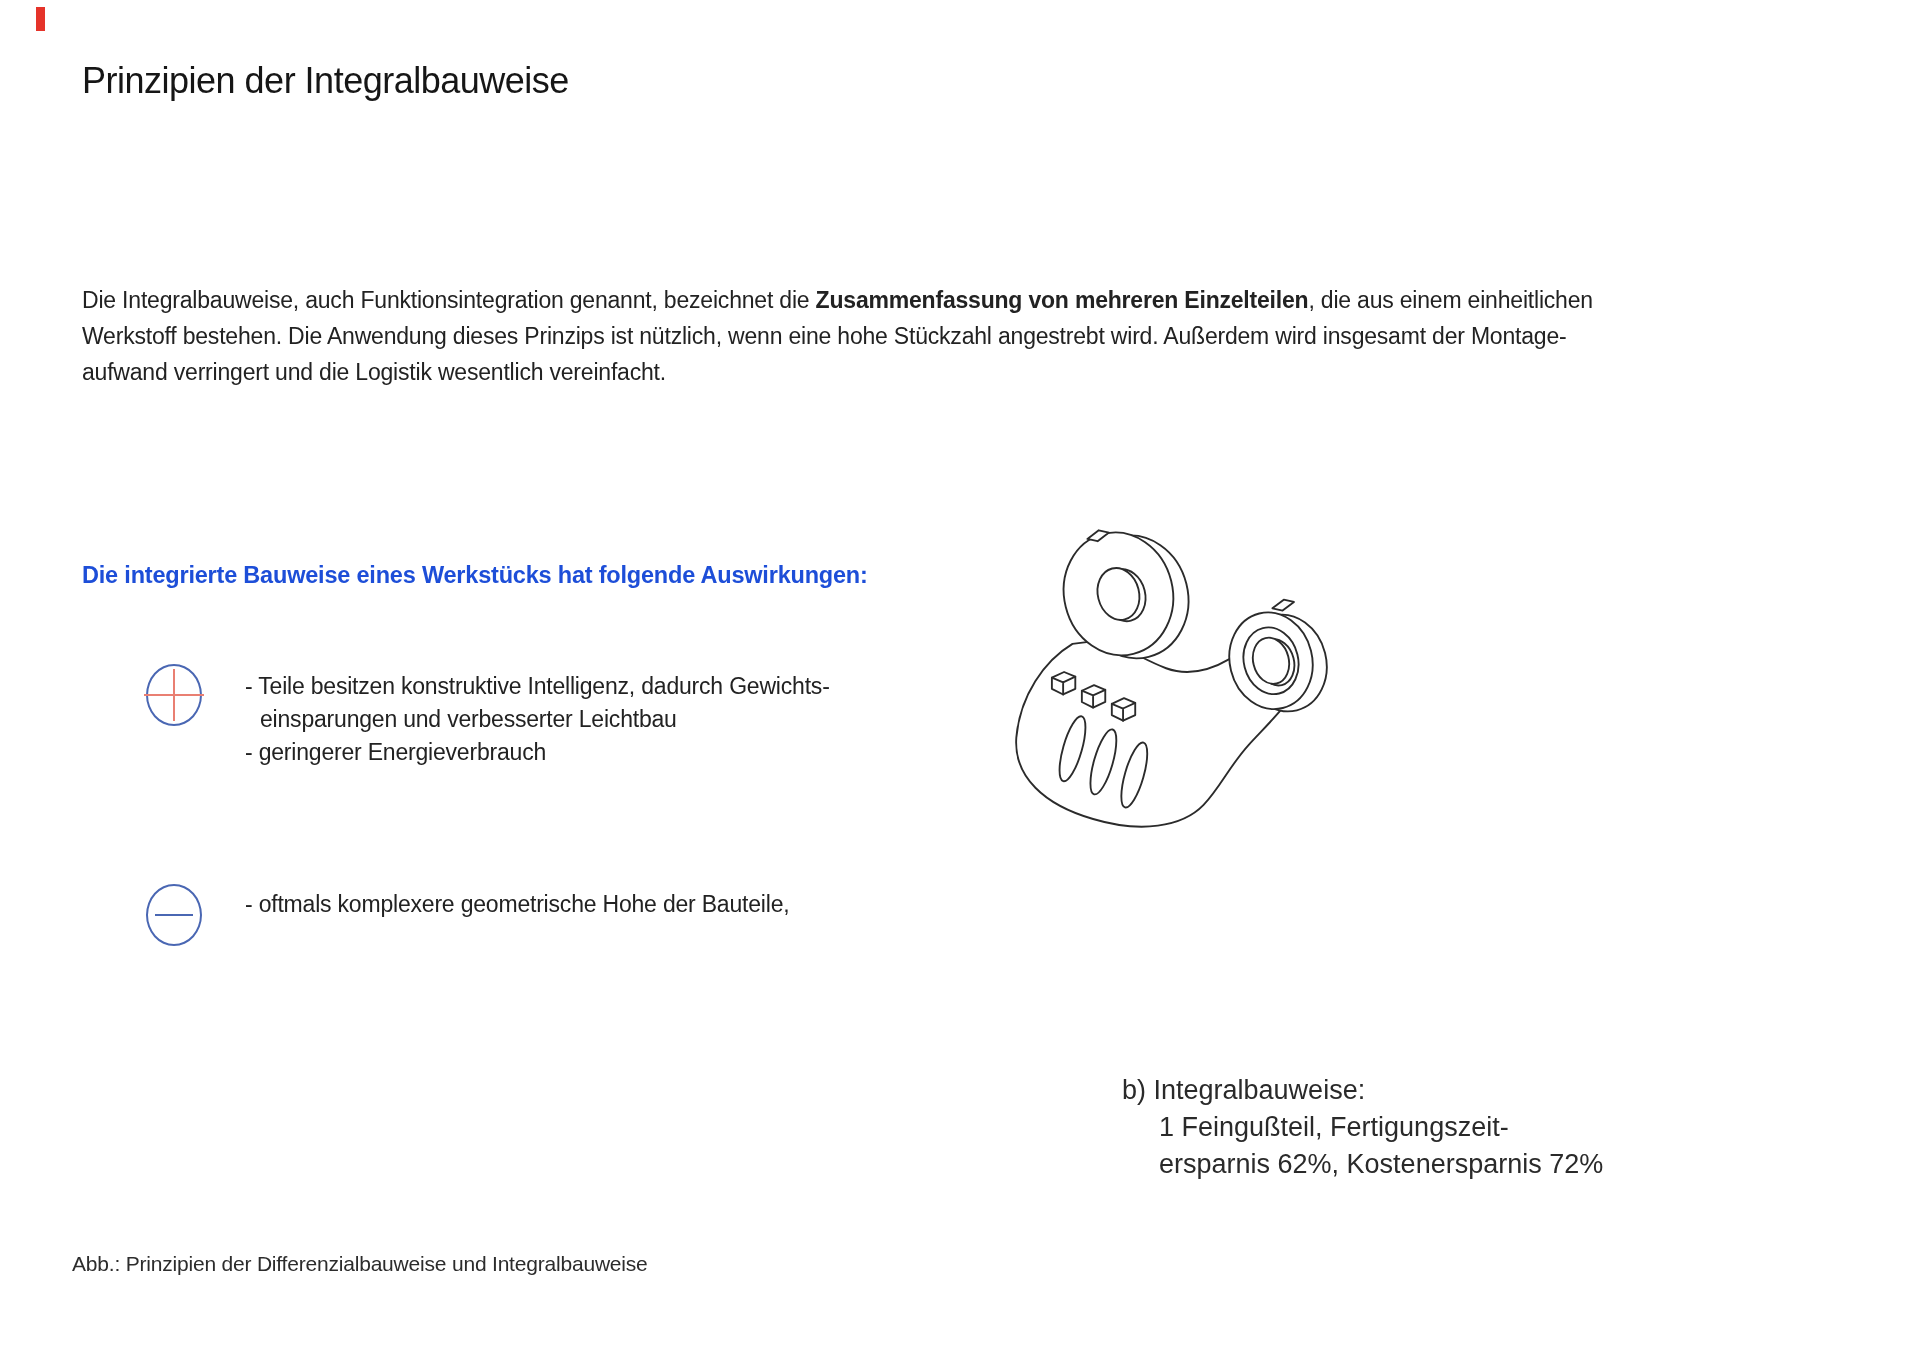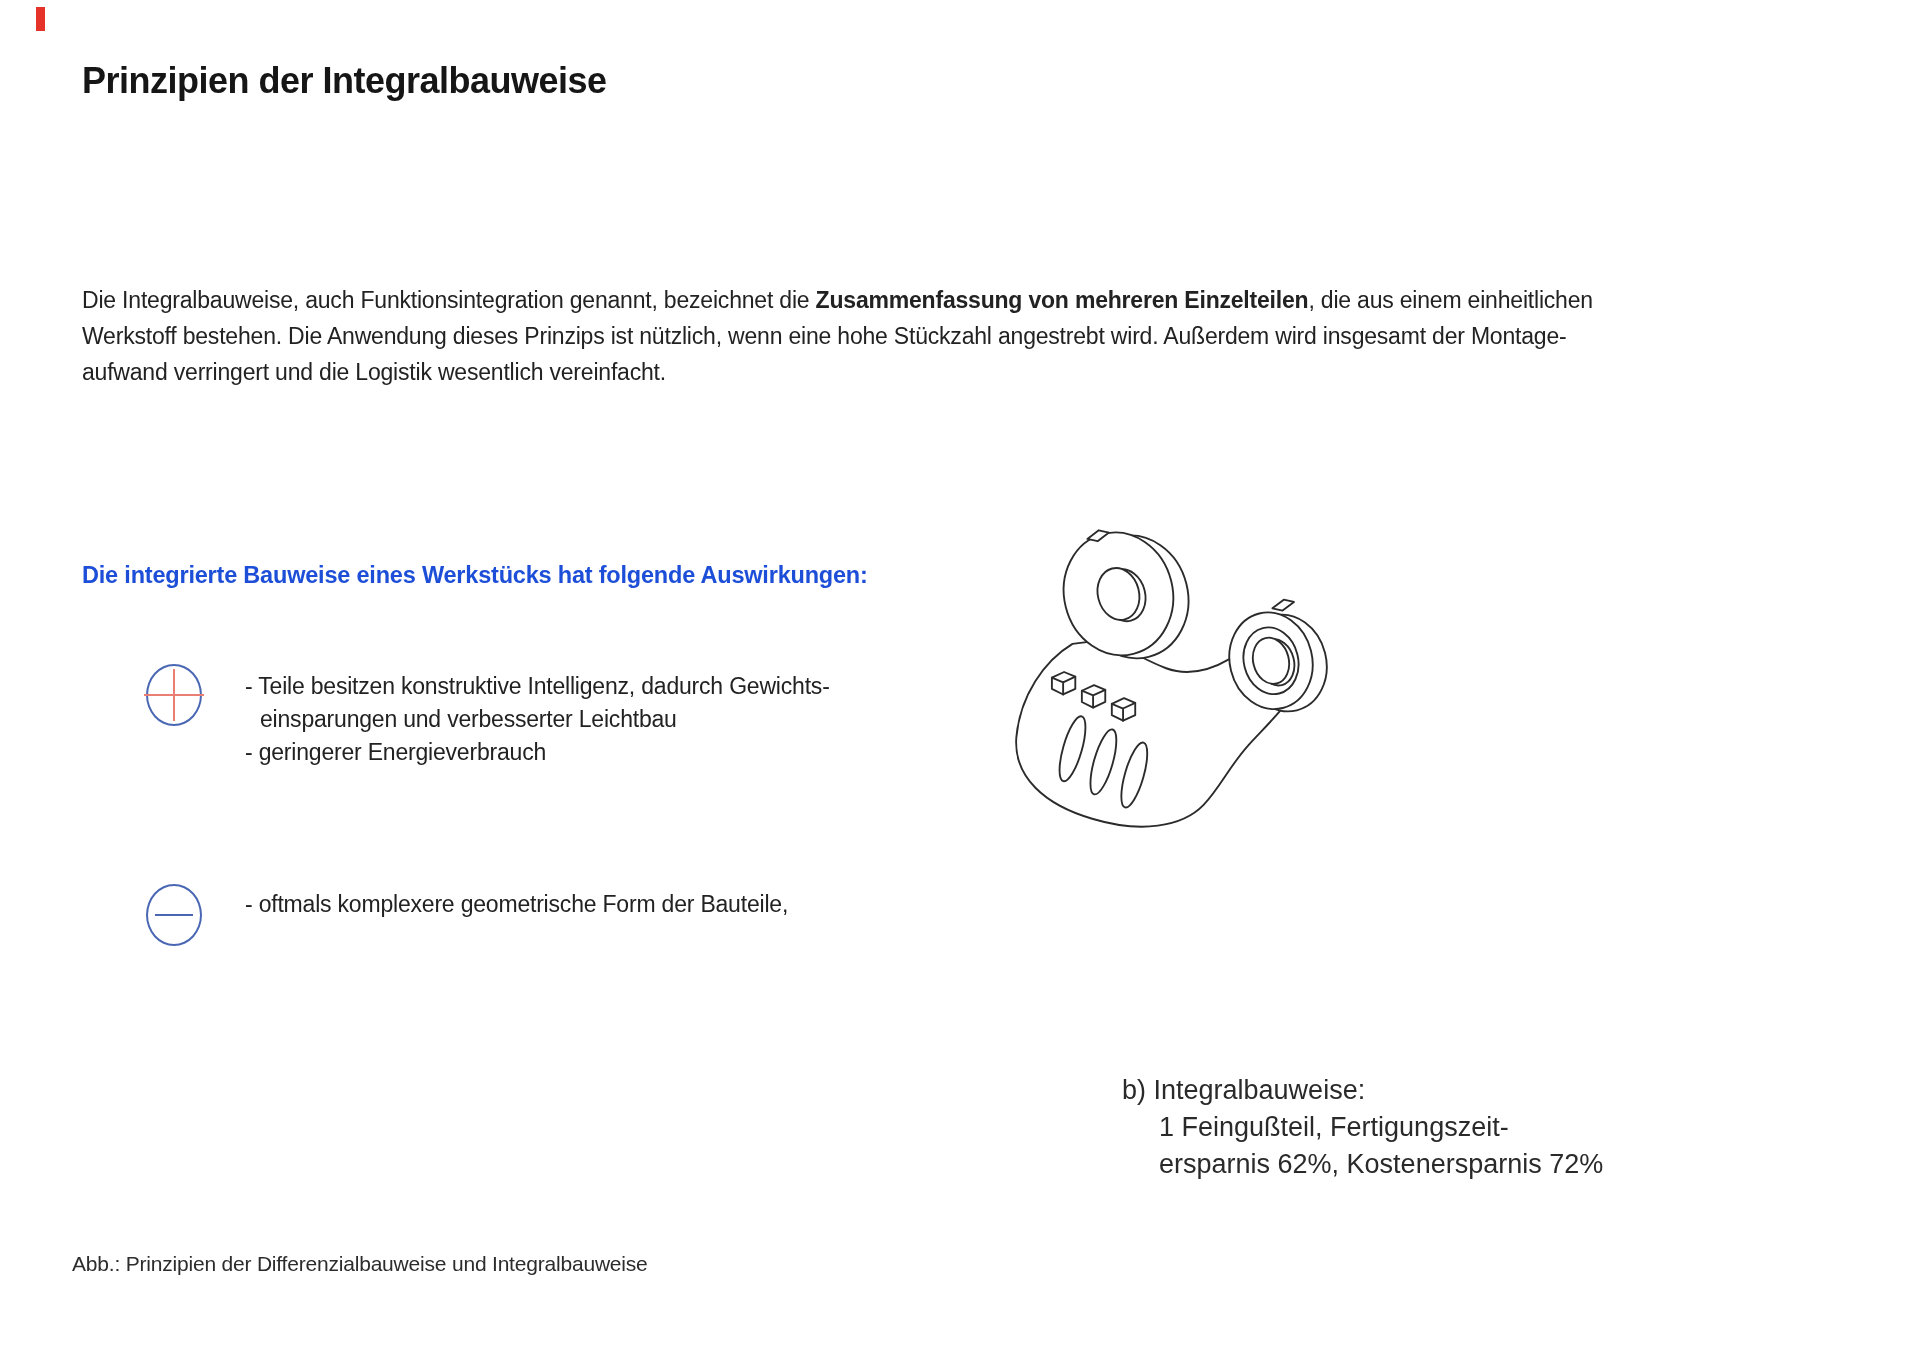--- a/index.html
+++ b/index.html
@@ -11,21 +11,21 @@
   }
   .abs { position: absolute; }
 
   .accent-bar {
     left: 36px; top: 7px; width: 9px; height: 24px;
     background: var(--accent-red, #e5332a);
   }
 
   .page-title {
     left: 82px; top: 60px;
-    font-size: 36px; font-weight: 700; letter-spacing: -0.5px;
+    font-size: 36px; font-weight: 400; letter-spacing: -0.5px;
     color: #161616;
     white-space: nowrap;
     text-align: right;
   }
 
   .intro {
     left: 82px; top: 282px;
     font-size: 23px; line-height: 36px; letter-spacing: -0.2px;
     color: #222;
   }
@@ -107,21 +107,21 @@
   <div class="line">- Teile besitzen konstruktive Intelligenz, dadurch Gewichts-</div>
   <div class="line indent">einsparungen und verbesserter Leichtbau</div>
   <div class="line">- geringerer Energieverbrauch</div>
 </div>
 
 <div class="abs sign-circle minus-circle">
   <span class="hbar"></span>
 </div>
 
 <div class="abs bullet-block cons-block">
-  <div class="line">- oftmals komplexere geometrische Form der Bauteile,</div>
+  <div class="line">- oftmals komplexere geometrische Hohe der Bauteile,</div>
 </div>
 
 <div class="abs drawing-wrap">
   <svg viewBox="0 0 440 360" xmlns="http://www.w3.org/2000/svg" fill="none" stroke="#2b2b2b" stroke-width="2" stroke-linejoin="round" stroke-linecap="round">
     <defs>
       <g id="cube">
         <path fill="#ffffff" d="M0 0 L13 -6 L25 -1 L25 12 L12 18 L0 12 Z"></path>
         <path d="M0 0 L12 5 L25 -1 M12 5 L12 18"></path>
       </g>
     </defs>

